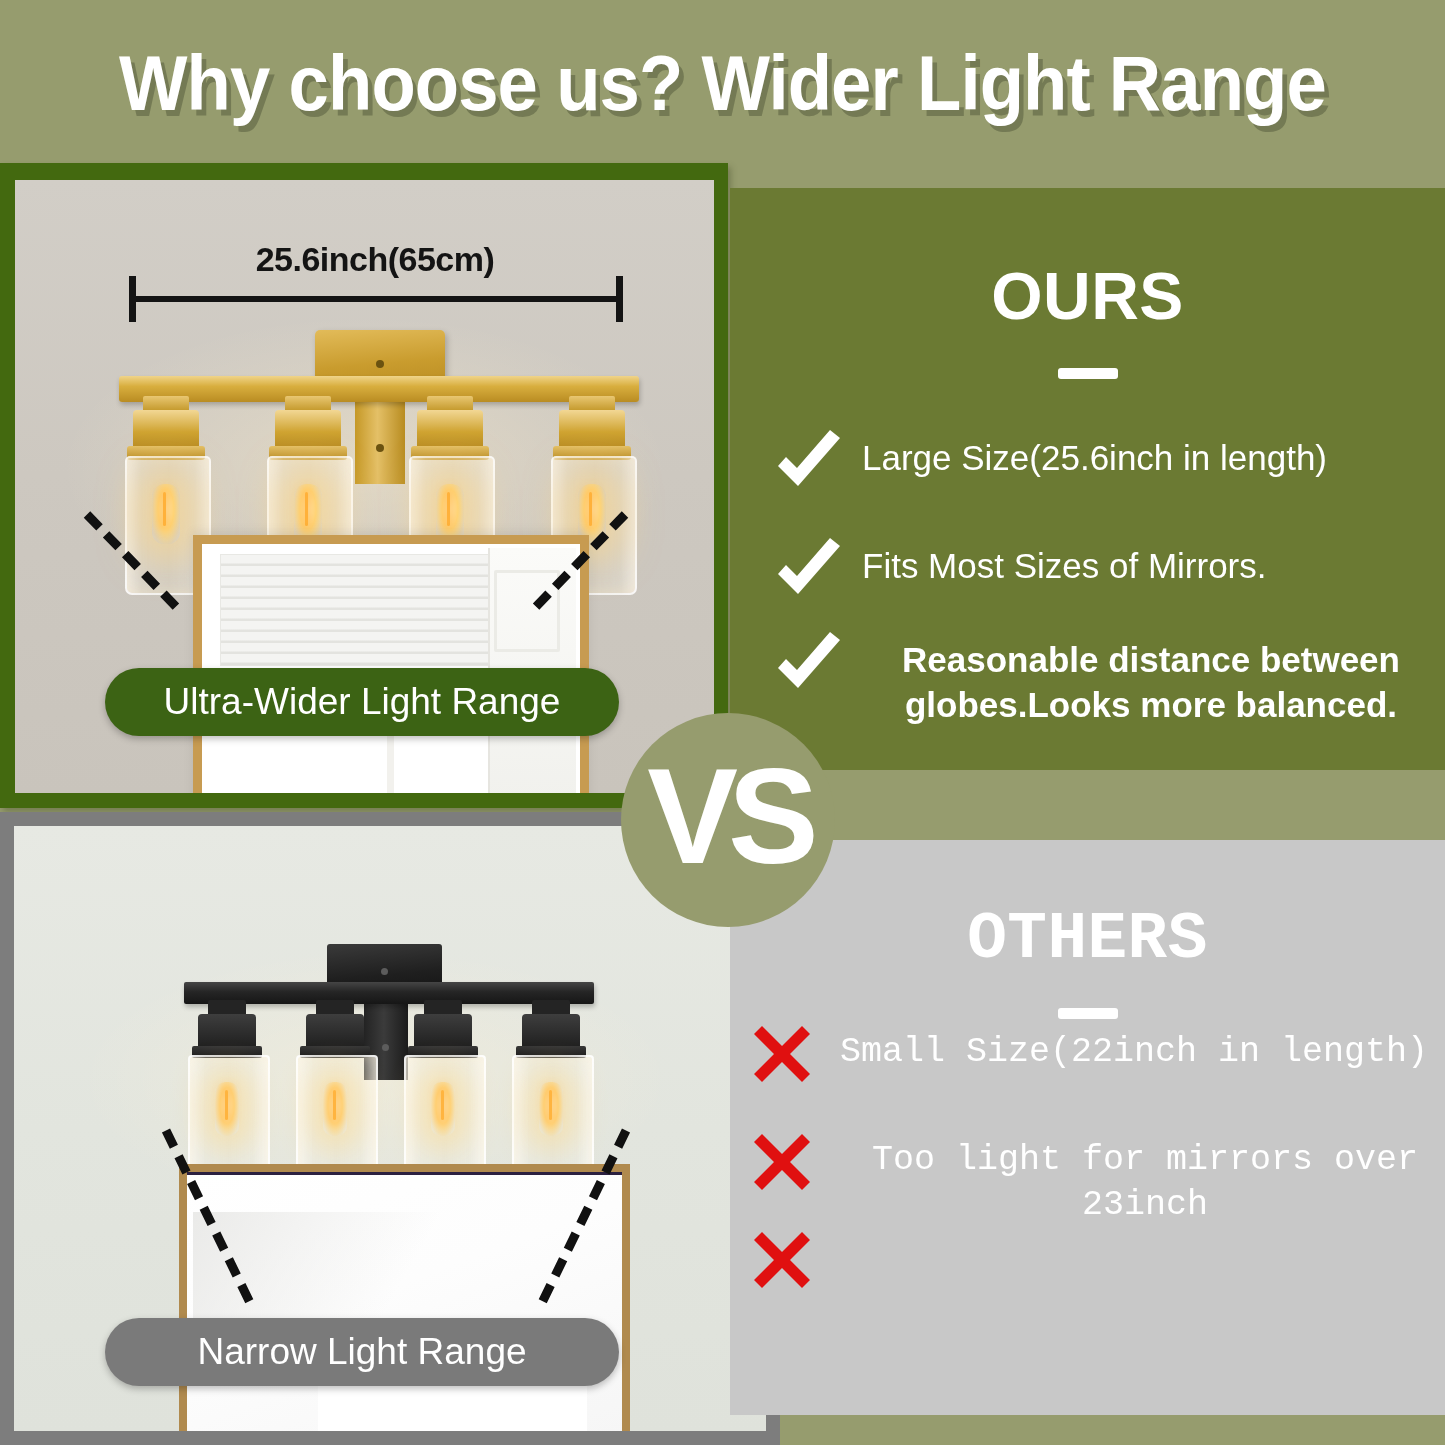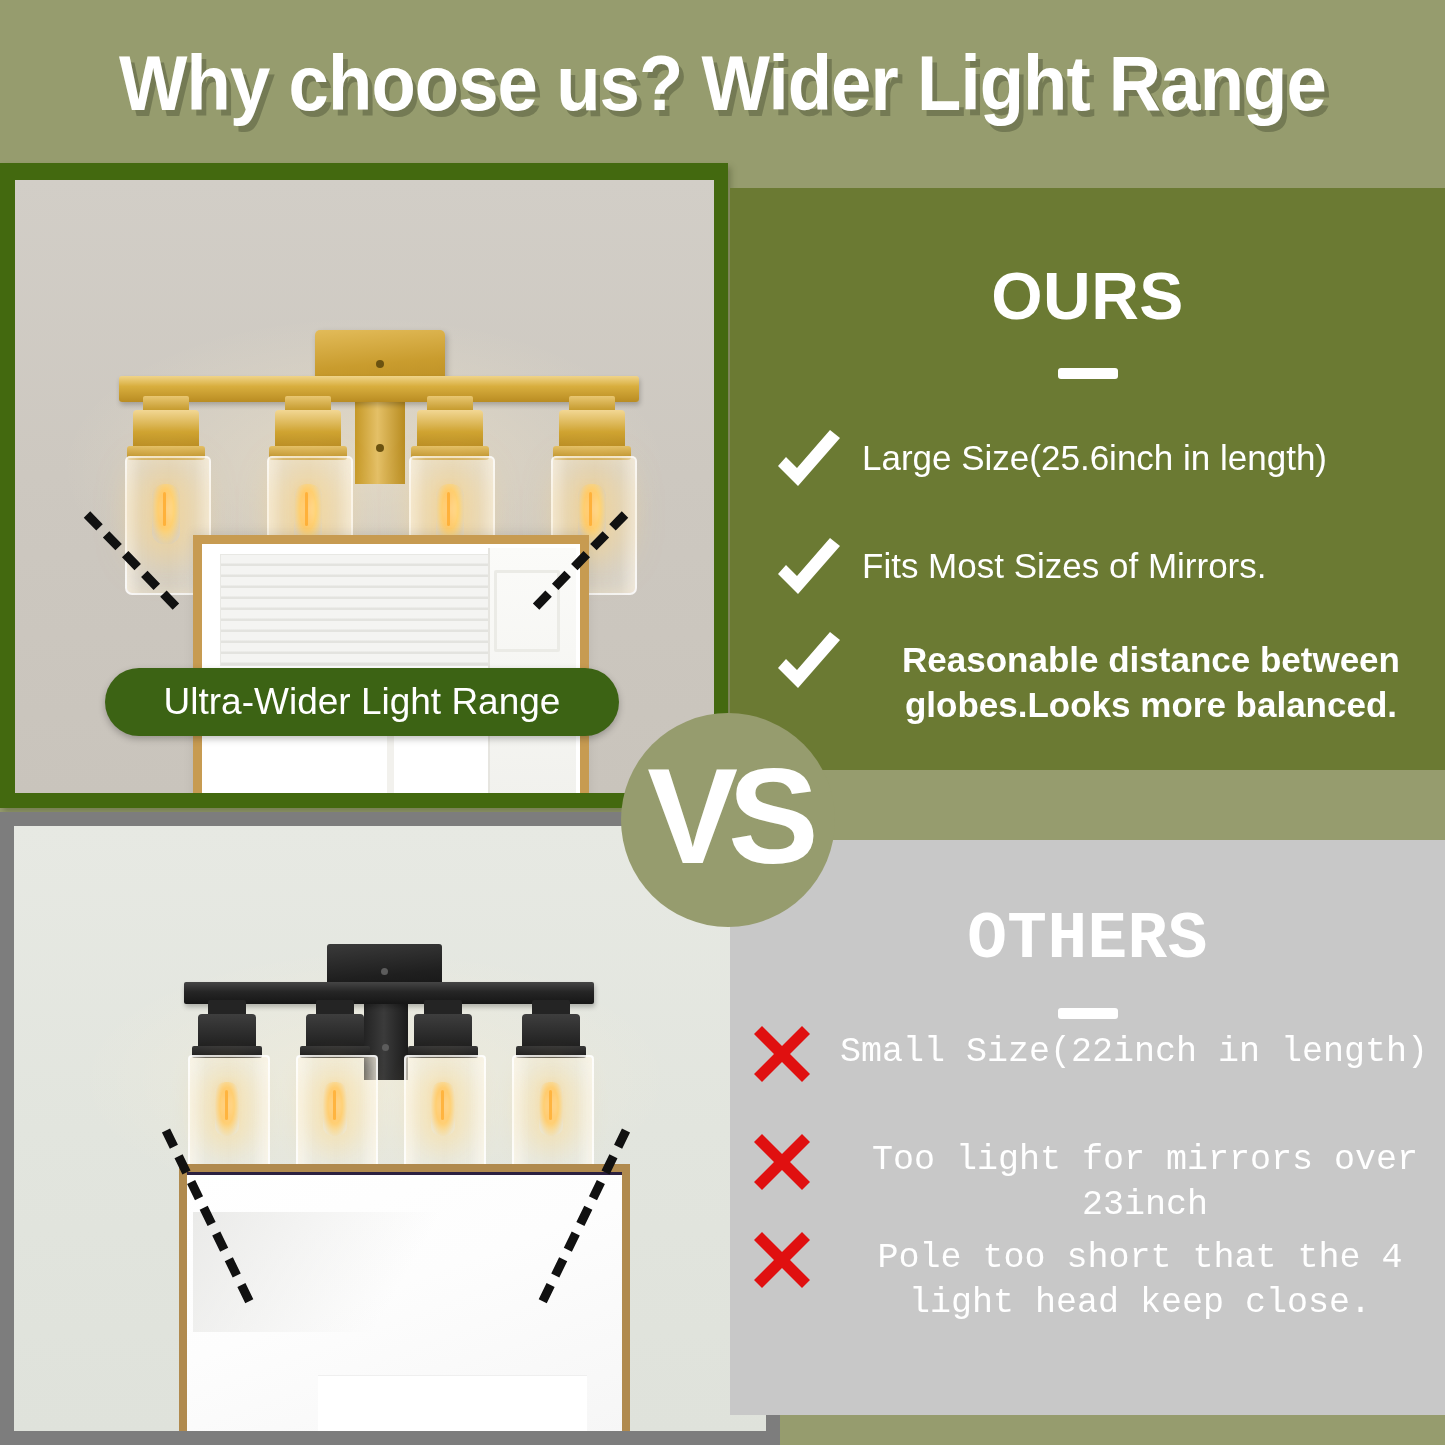--- a/index.html
+++ b/index.html
@@ -259,20 +259,26 @@
 <div class="stage">
 
   <div class="header">
     <div class="header-title">Why choose us? Wider Light Range</div>
   </div>
 
   <div class="photo-top-frame">
     <div class="photo-top">
       <div class="wall-glow"></div>
 
+      <div class="dim-wrap">
+        <div class="dim-label">25.6inch(65cm)</div>
+        <div class="dim-bar"></div>
+        <div class="dim-cap-l"></div>
+        <div class="dim-cap-r"></div>
+      </div>
 
       <div class="fix-top">
         <div class="fx-canopy"></div>
         <div class="fx-neck"></div>
         <div class="fx-bar"></div>
 
         <div class="lamp" style="left:0px">
           <div class="socket"></div>
             <div class="collar"></div>
             <div class="ring"></div>
@@ -370,20 +376,23 @@
       <div class="mirror-bot">
         <div class="refl"></div>
         <div class="refl2"></div>
       </div>
 
       <div class="dash" style="left:152px;top:300px;width:190px;transform:rotate(64deg);"></div>
       <div class="dash" style="left:612px;top:300px;width:190px;transform:rotate(116deg);"></div>
     </div>
   </div>
 
+  <div class="pill pill-others">
+    <span>Narrow Light Range</span>
+  </div>
 
   <div class="ours-panel">
     <div class="col-title" style="top:70px">OURS</div>
     <div class="col-rule" style="top:180px"></div>
 
     <div class="bullets">
 
       <div class="bullet" style="left:42px;top:240px;width:660px;">
         <span class="mark">
           <svg class="ico-check" viewBox="0 0 74 74" aria-hidden="true">
@@ -439,21 +448,20 @@
         </span>
         <span class="btxt">Too light for mirrors over 23inch</span>
       </div>
 
       <div class="bullet" style="left:20px;top:388px;width:690px;">
         <span class="mark">
           <svg class="ico-x" viewBox="0 0 64 64" aria-hidden="true">
             <path d="M12 4 L32 24 L52 4 L60 12 L40 32 L60 52 L52 60 L32 40 L12 60 L4 52 L24 32 L4 12 Z" fill="#e01010"></path>
           </svg>
         </span>
-        <span class="btxt" style="text-align:center;">Pole too short that the 4 light head keep close.</span>
       </div>
 
     </div>
   </div>
 
   <div class="sage-bottom"></div>
 
   <div class="vs-badge">
     <span class="vs-text">VS</span>
   </div>

